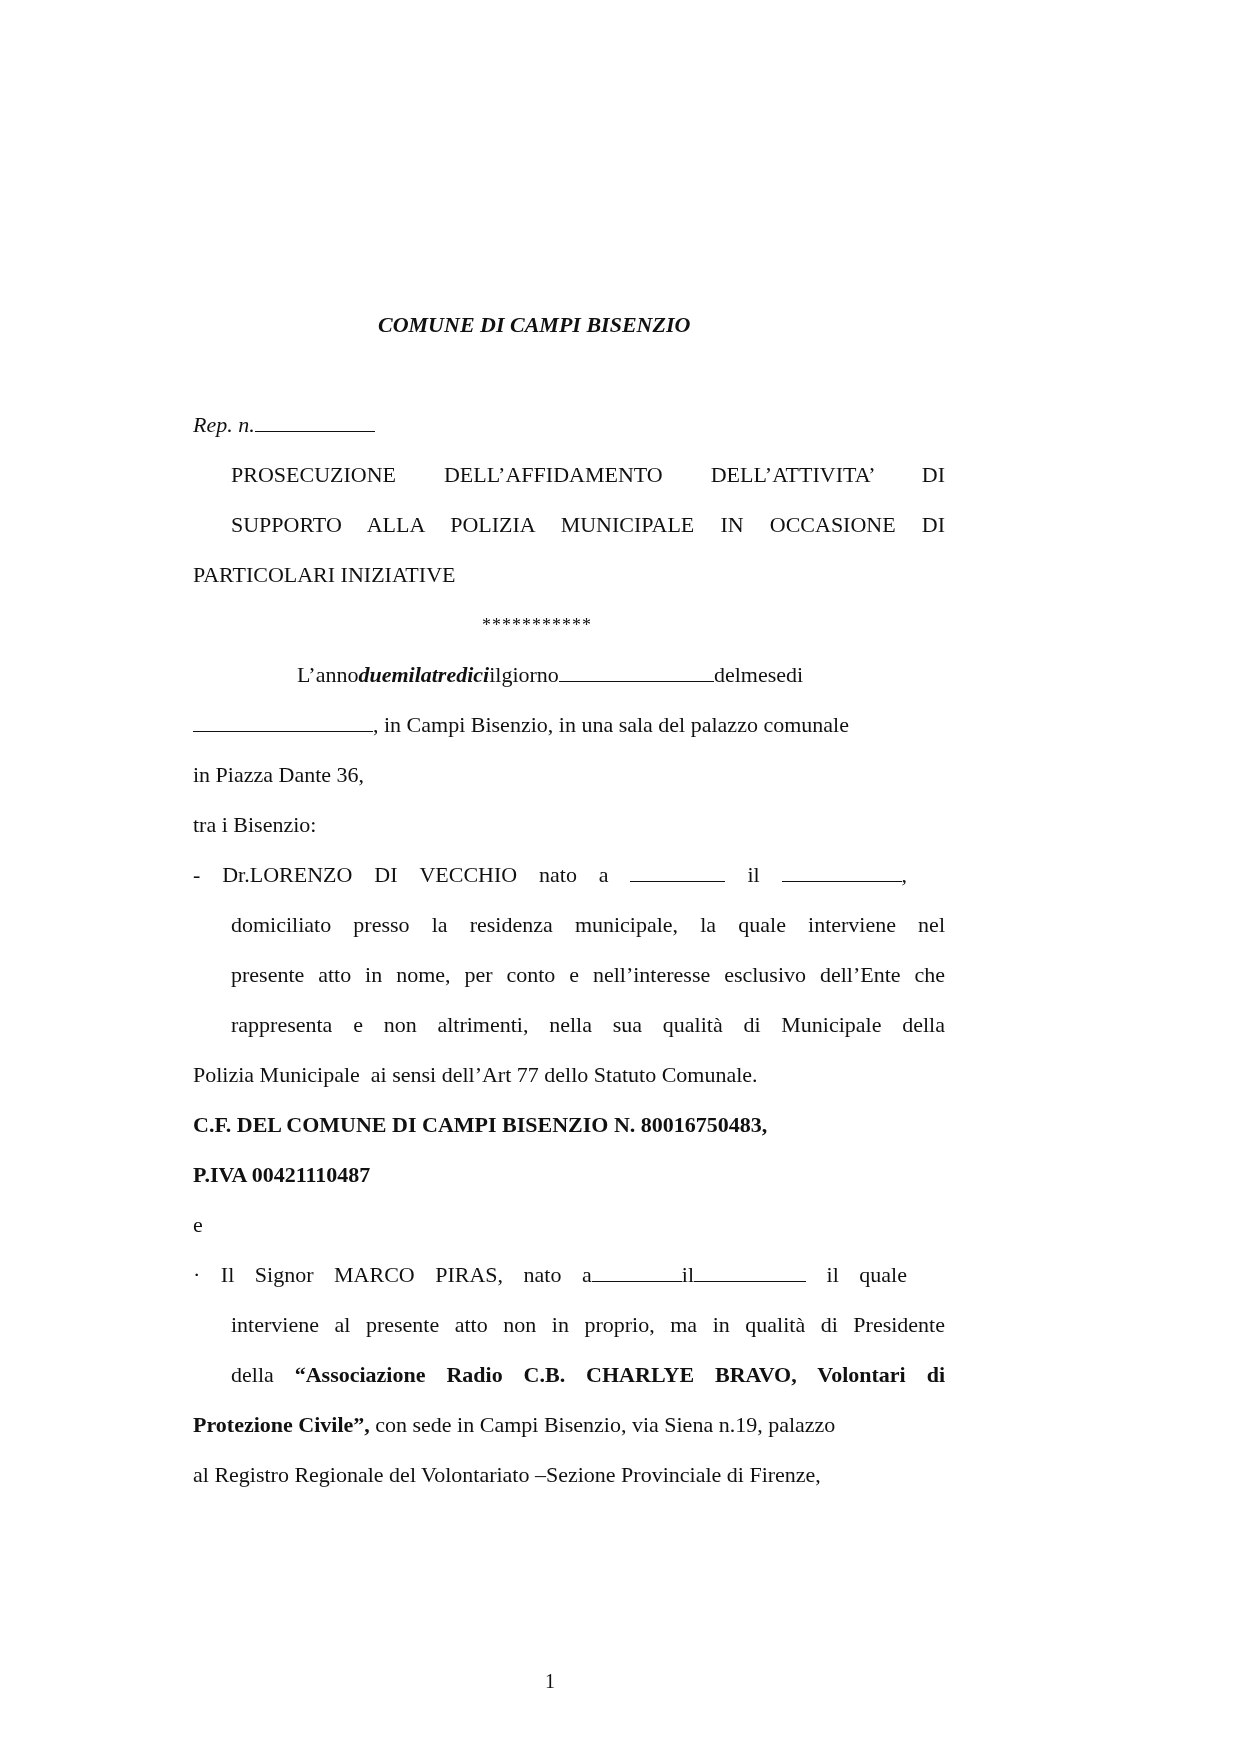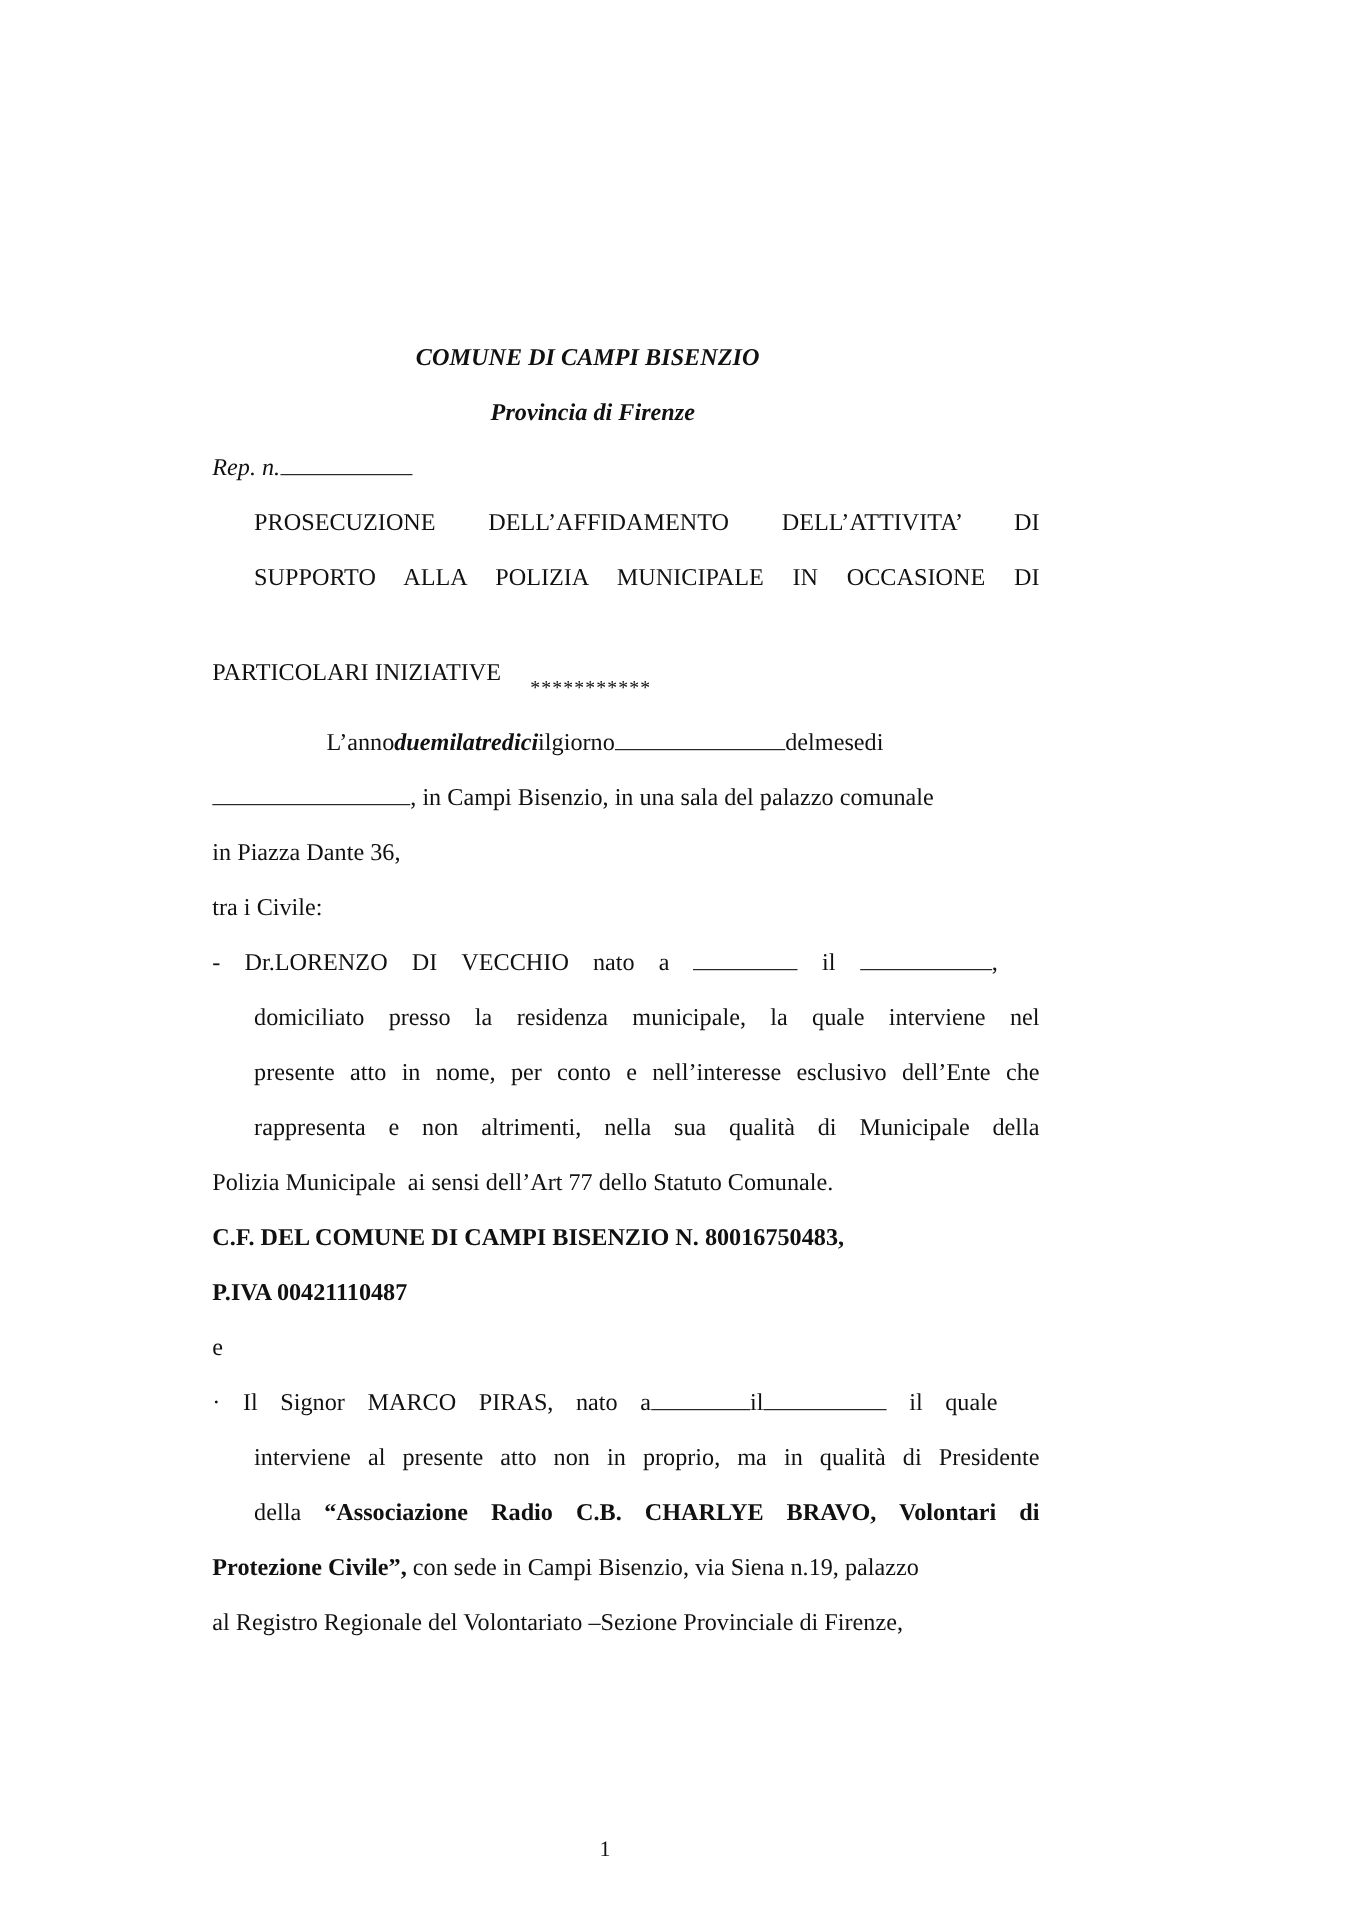--- a/index.html
+++ b/index.html
@@ -57,53 +57,50 @@
     }
   </style>
 </head>
 <body>
 
 <div class="page">
 
   <div class="line center bi" style="top:311px; left:193px; width:714px; text-align:left; padding-left:185px; box-sizing:border-box;">
     <span>COMUNE DI CAMPI BISENZIO</span>
   </div>
-  <div class="line bi" style="top:361px; padding-left:253px; box-sizing:border-box;">
-    <span>Provincia di Firenze</span>
-  </div>
 
   <div class="line" style="top:411px;">
     <span class="it">Rep. n.</span><span class="blank" style="width:120px;"></span>
   </div>
 
   <div class="line justify" style="top:461px;">
     <span>PROSECUZIONE</span>
     <span>DELL’AFFIDAMENTO</span>
     <span>DELL’ATTIVITA’</span>
     <span>DI</span>
   </div>
   <div class="line justify" style="top:511px;">SUPPORTO ALLA POLIZIA MUNICIPALE IN OCCASIONE DI</div>
-  <div class="line" style="top:561px;margin-top:36px;">PARTICOLARI INIZIATIVE</div>
+  <div class="line" style="top:561px;">PARTICOLARI INIZIATIVE</div>
 
   <div class="line" style="top:611px; padding-left:289px; box-sizing:border-box; font-size:18px; letter-spacing:1px;">***********</div>
 
   <div class="line" style="top:661px; display:flex; justify-content:center;font-family:Liberation Serif, serif;">
     <span>L’anno</span>
     <span class="bi">duemilatredici</span>
     <span>il</span>
     <span>giorno</span>
     <span><span class="blank" style="width:155px;"></span>del</span>
     <span>mese</span>
     <span>di</span>
   </div>
   <div class="line" style="top:711px;">
     <span class="blank" style="width:180px;"></span><span>, in Campi Bisenzio, in una sala del palazzo comunale</span>
   </div>
   <div class="line" style="top:761px;">in Piazza Dante 36,</div>
-  <div class="line" style="top:811px;">tra i Civile:</div>
+  <div class="line" style="top:811px;">tra i Bisenzio:</div>
 
   <div class="line" style="top:861px; display:flex; justify-content:space-between; align-items:baseline;">
     <span>-</span>
     <span>Dr.LORENZO</span>
     <span>DI</span>
     <span>VECCHIO</span>
     <span>nato</span>
     <span>a</span>
     <span class="blank" style="width:95px;"></span>
     <span>il</span>

